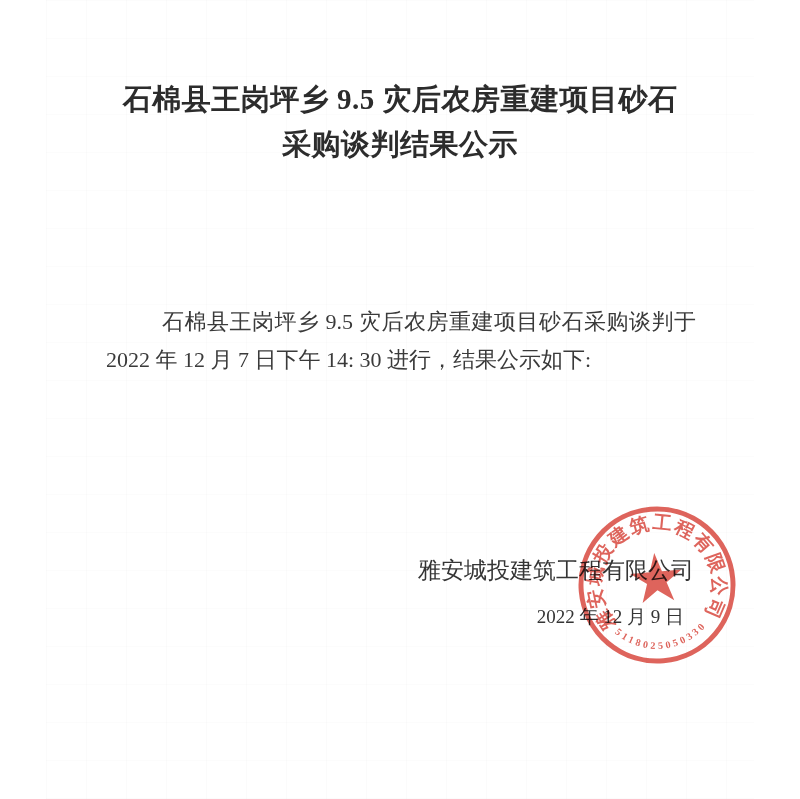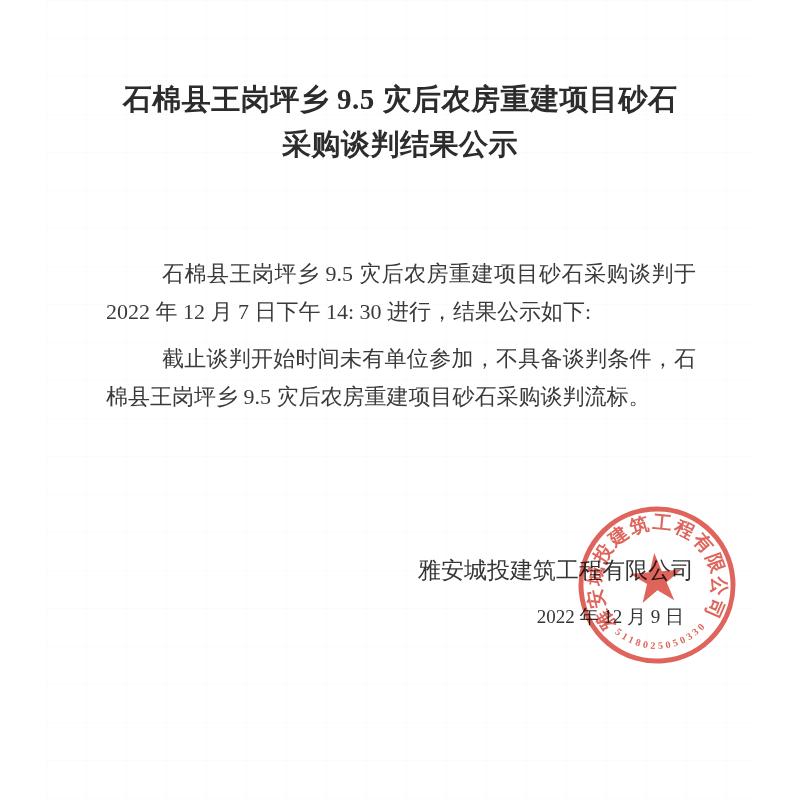--- a/index.html
+++ b/index.html
@@ -29,20 +29,21 @@
   .doc-body {
     position:absolute;
     top:255px; left:60px; right:58px;
     font-size:22px;
     line-height:38px;
     text-align:justify;
   }
   .doc-body p {
     text-indent:56px;
     margin-bottom:9px;
+    margin-top:48px;
   }
   .signature-company {
     position:absolute;
     top:556px; right:60px;
     font-size:23px;
     line-height:30px;
     color:#353535;
   }
   .signature-date {
     position:absolute;
@@ -67,21 +68,20 @@
 </style>
 </head>
 <body>
 
 <div class="page">
 
   <h1 class="doc-title">石棉县王岗坪乡 9.5 灾后农房重建项目砂石采购谈判结果公示</h1>
 
   <div class="doc-body">
     <p>石棉县王岗坪乡 9.5 灾后农房重建项目砂石采购谈判于 2022 年 12 月 7 日下午 14: 30 进行，结果公示如下:</p>
-    <p>截止谈判开始时间未有单位参加，不具备谈判条件，石棉县王岗坪乡 9.5 灾后农房重建项目砂石采购谈判流标。</p>
   </div>
 
   <div class="signature-company">雅安城投建筑工程有限公司</div>
 
   <div class="signature-date">2022 年 12 月 9 日</div>
 
   <svg class="seal" width="170" height="170" viewBox="0 0 170 170" xmlns="http://www.w3.org/2000/svg">
     <defs>
       <path id="seal-arc-top" d="M 42.1 121.0 A 56 56 0 1 1 127.9 121.0" fill="none"></path>
       <path id="seal-arc-bottom" d="M 27.0 112.0 A 64 64 0 0 0 143.0 112.0" fill="none"></path>

